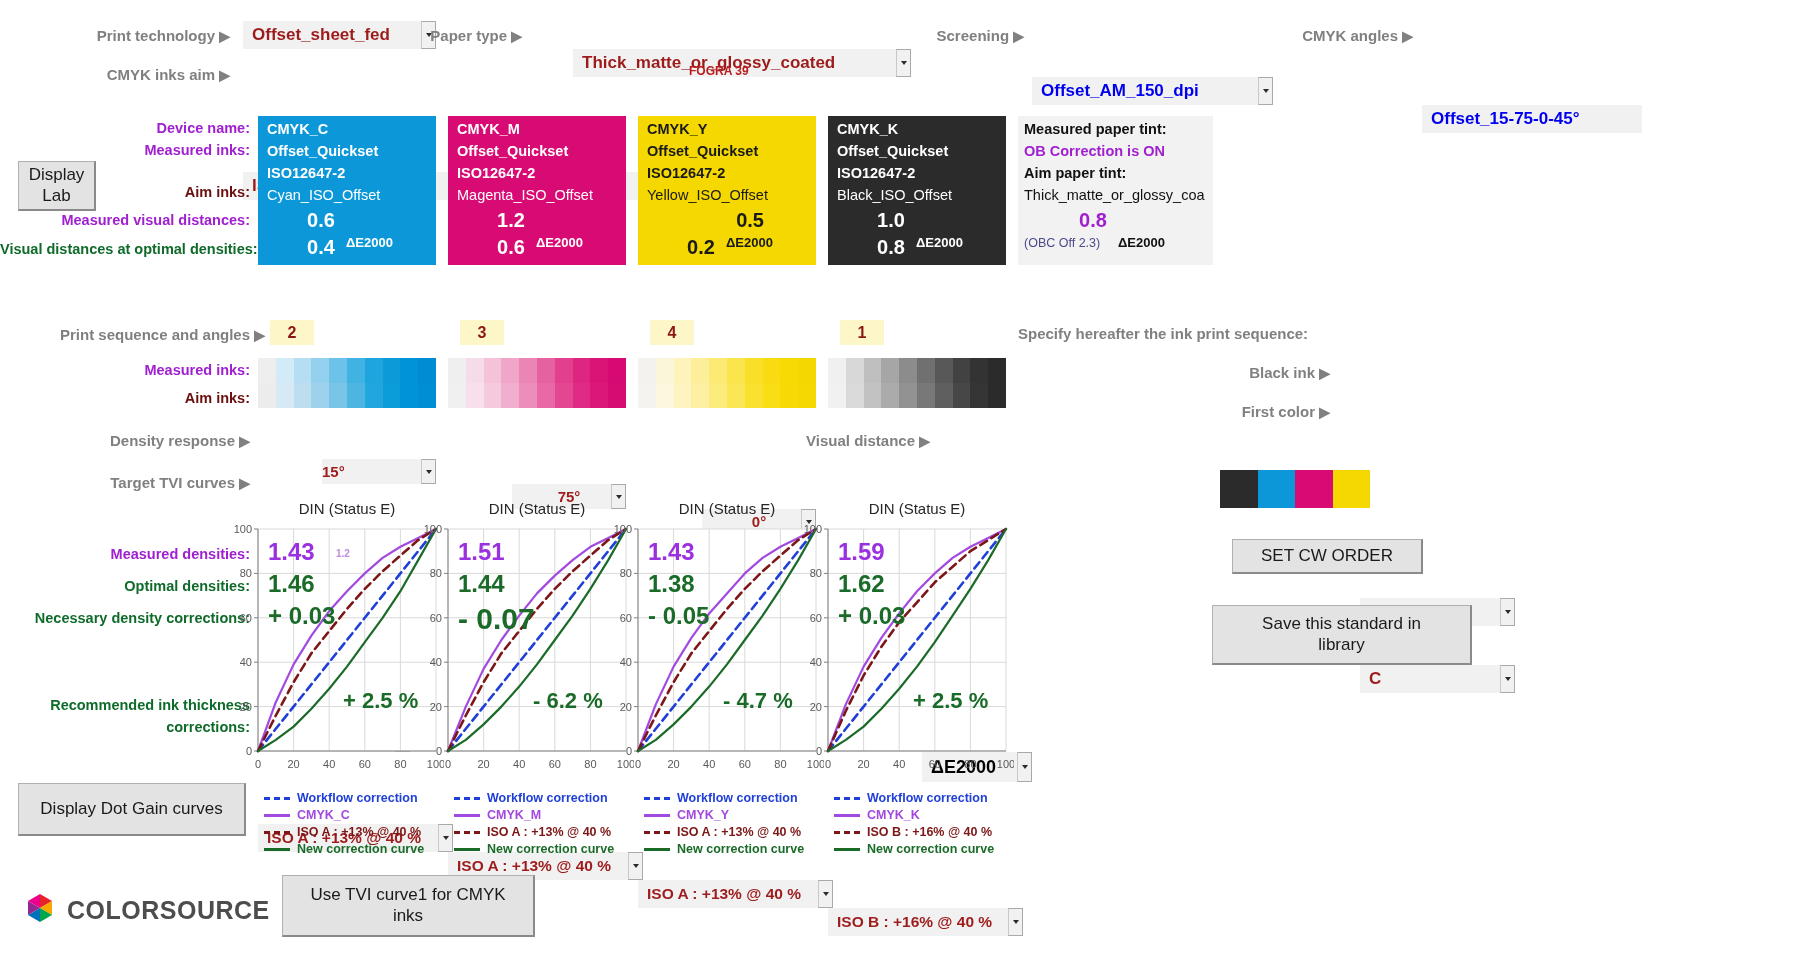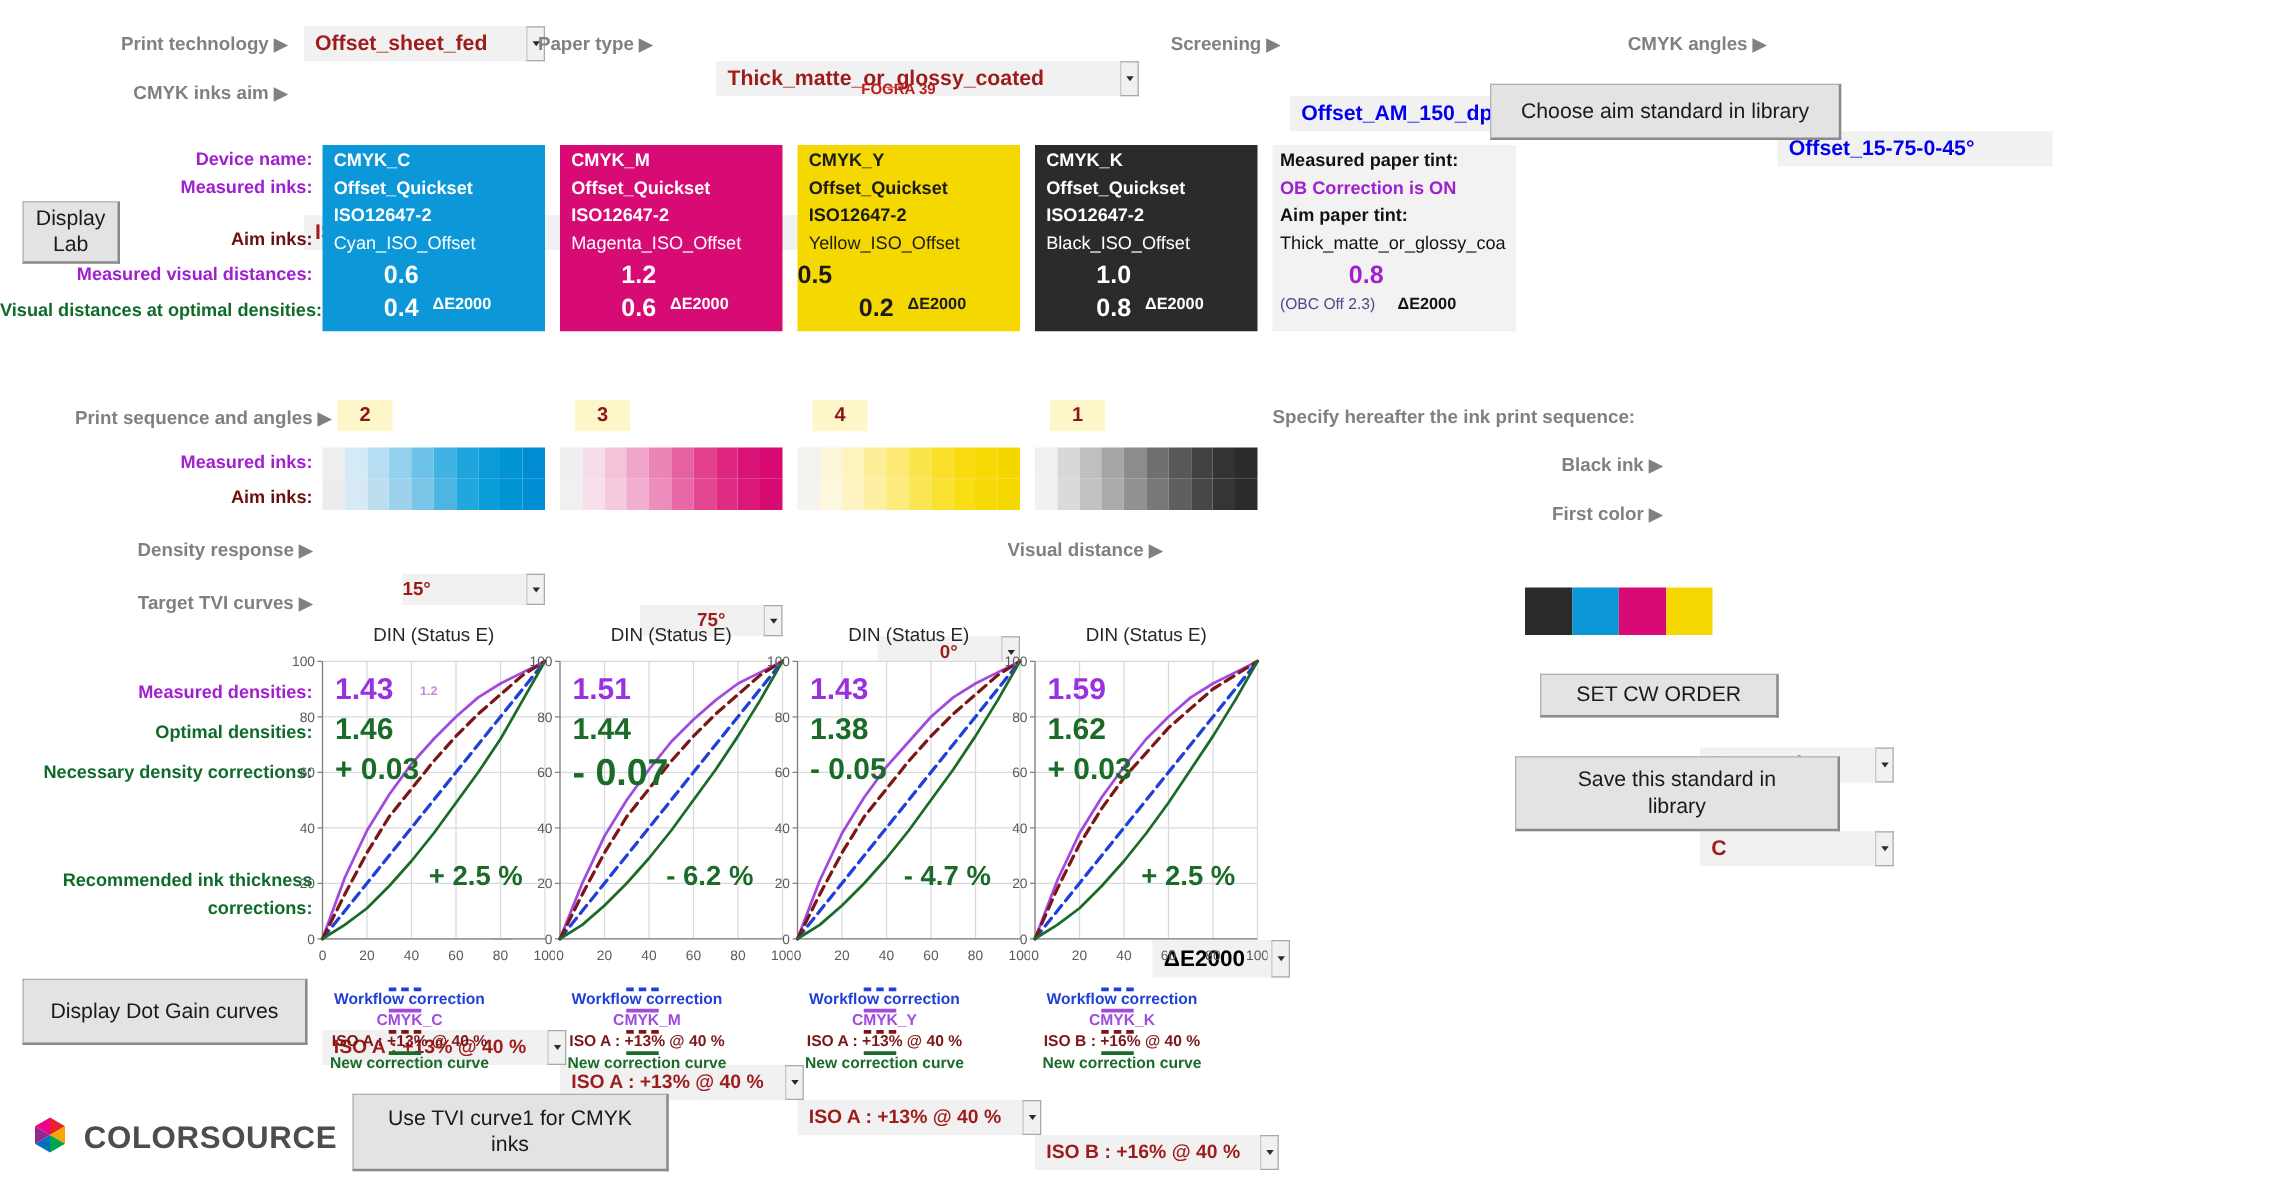--- a/index.html
+++ b/index.html
@@ -96,21 +96,21 @@
   .strip > div { flex: 1 1 auto; height: 100%; }
 
   
   .chart { position: absolute; }
   .chart .title {
     position: absolute; top: 0; left: 0; width: 100%;
     text-align: center; font-size: 15px; color: #262626;
     white-space: nowrap;
   }
   .legend { position: absolute; font-size: 12.5px; font-weight: bold; }
-  .legend .row { display: flex; align-items: center; height: 17px; white-space: nowrap; flex-direction: column; }
+  .legend .row { display: flex; align-items: center; height: 17px; white-space: nowrap; }
   .legend .swatch { width: 26px; height: 0; border-top-width: 3px; margin-right: 7px; }
   .legend .lbl { line-height: 1; }
 
   .ov { position: absolute; font-weight: bold; }
 </style>
 </head>
 <body>
 
 <div id="root">
 
@@ -147,23 +147,20 @@
 
   <div class="abs lbl-grey" style="left:100px; top:66px; width:130px;">
     <span>CMYK inks aim</span> <span class="arrow">▶</span>
   </div>
   <div class="abs combo" style="left:243px; top:60px; width:434px;">
     <span class="val dark-red">ISOcoated_v2_eci.icc</span>
     <span class="btn"></span>
   </div>
   <div class="abs" style="left:689px; top:64px; color:#b91c1c; font-weight:bold; font-size:12px;">FOGRA 39</div>
 
-  <div class="abs pbtn" style="left:1192px; top:67px; width:281px; height:45px;">
-    <span>Choose aim standard in library</span>
-  </div>
 
   <div class="abs pbtn" style="left:18px; top:161px; width:78px; height:50px; flex-direction:column;">
     <span>Display</span>
     <span>Lab</span>
   </div>
 
   <div class="abs lab-purple" style="left:60px; top:120px;  width:190px;">Device name:</div>
   <div class="abs lab-purple" style="left:60px; top:142px;  width:190px;">Measured inks:</div>
   <div class="abs lab-darkred" style="left:60px; top:184px;  width:190px;">Aim inks:</div>
   <div class="abs lab-purple" style="left:10px; top:212px;  width:240px;">Measured visual distances:</div>
@@ -187,21 +184,21 @@
     <div class="big" style="top:93px; left:0; width:126px; text-align:center;">1.2</div>
     <div class="de" style="top:119px; left:88px;">ΔE2000</div>
     <div class="big" style="top:120px; left:0; width:126px; text-align:center;">0.6</div>
   </div>
 
   <div class="inkcard" style="left:638px; top:116px; width:178px; height:149px; background:#f5d800; color:#1a1a1a;">
     <div class="line" style="top:5px;">CMYK_Y</div>
     <div class="line" style="top:27px;">Offset_Quickset</div>
     <div class="line" style="top:49px;">ISO12647-2</div>
     <div class="line thin" style="top:71px;">Yellow_ISO_Offset</div>
-    <div class="big" style="top:93px; left:0; width:126px; text-align:left;">0.5</div>
+    <div class="big" style="top:93px; left:0; width:126px; text-align:right;">0.5</div>
     <div class="de" style="top:119px; left:88px;">ΔE2000</div>
     <div class="big" style="top:120px; left:0; width:126px; text-align:center;">0.2</div>
   </div>
 
   <div class="inkcard" style="left:828px; top:116px; width:178px; height:149px; background:#2b2b2b; color:#ffffff;">
     <div class="line" style="top:5px;">CMYK_K</div>
     <div class="line" style="top:27px;">Offset_Quickset</div>
     <div class="line" style="top:49px;">ISO12647-2</div>
     <div class="line thin" style="top:71px;">Black_ISO_Offset</div>
     <div class="big" style="top:93px; left:0; width:126px; text-align:center;">1.0</div>

